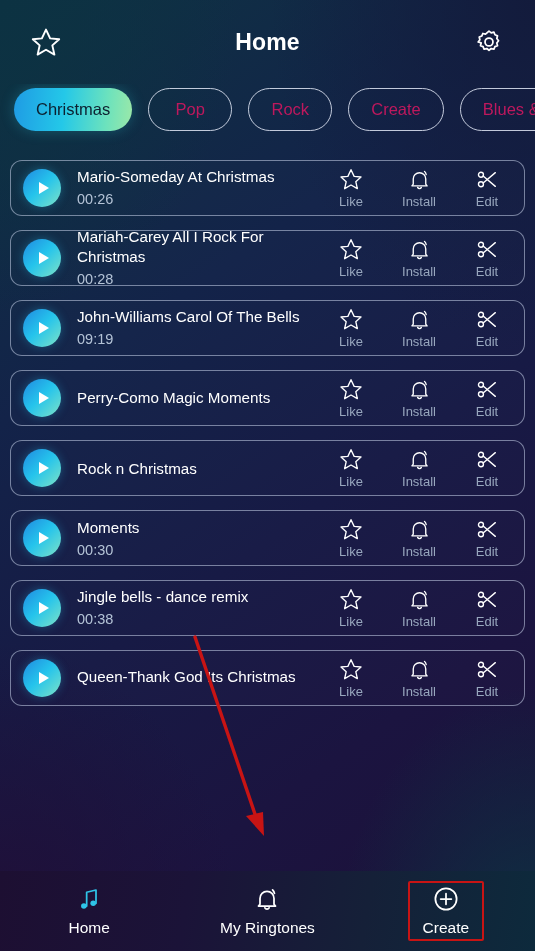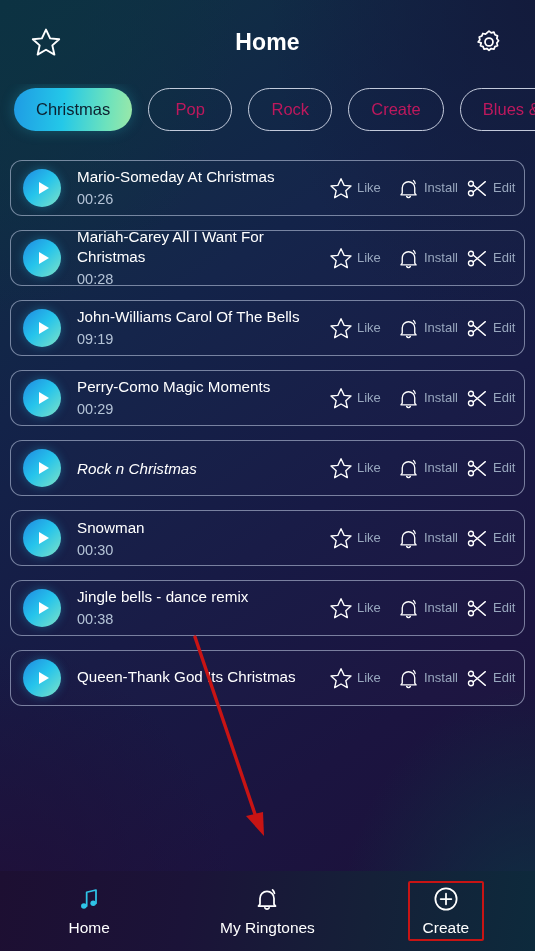--- a/index.html
+++ b/index.html
@@ -126,21 +126,21 @@
   }
   .actions {
     flex: 0 0 auto;
     display: flex;
     gap: 22px;
     align-items: flex-start;
   }
   .action {
     width: 46px;
     display: flex;
-    flex-direction: row;
+    flex-direction: column;
     align-items: center;
     gap: 3px;
   }
   .action-label {
     font-size: 13px;
     color: #98a7be;
     line-height: 14px;
   }
   .action svg { display: block; }
 
@@ -266,21 +266,21 @@
         <span class="action-label">Edit</span>
       </div>
     </div>
   </div>
 
   <div class="song-card">
     <div class="play-btn">
       <span class="play-tri"></span>
     </div>
     <div class="song-meta">
-      <div class="song-title">Mariah-Carey All I Want For Christmas</div>
+      <div class="song-title">Mariah-Carey All I Rock For Christmas</div>
       <div class="song-time">00:28</div>
     </div>
     <div class="actions">
       <div class="action">
         <span>
           <svg width="26" height="25" viewBox="0 0 24 24" fill="none" stroke="#ffffff" stroke-width="1.3" stroke-linejoin="round">
             <polygon points="12,2.6 15,9 21.6,9.6 16.6,14.1 18.1,20.8 12,17.3 5.9,20.8 7.4,14.1 2.4,9.6 9,9"></polygon>
           </svg>
         </span>
         <span class="action-label">Like</span>
@@ -349,60 +349,59 @@
       </div>
     </div>
   </div>
 
   <div class="song-card">
     <div class="play-btn">
       <span class="play-tri"></span>
     </div>
     <div class="song-meta">
       <div class="song-title">Perry-Como Magic Moments</div>
-      <div class="song-time">00:29</div>
-    </div>
-    <div class="actions">
-      <div class="action">
-        <span>
-          <svg width="26" height="25" viewBox="0 0 24 24" fill="none" stroke="#ffffff" stroke-width="1.3" stroke-linejoin="round">
-            <polygon points="12,2.6 15,9 21.6,9.6 16.6,14.1 18.1,20.8 12,17.3 5.9,20.8 7.4,14.1 2.4,9.6 9,9"></polygon>
-          </svg>
-        </span>
-        <span class="action-label">Like</span>
-      </div>
-      <div class="action">
-        <span>
-          <svg width="25" height="25" viewBox="0 0 24 24" fill="none" stroke="#ffffff" stroke-width="1.3" stroke-linecap="round" stroke-linejoin="round">
-            <path d="M6 16.5v-5a6 6 0 0 1 12 0v5l1.3 1.6H4.7z"></path>
-            <path d="M10.2 19.6a2 2 0 0 0 3.6 0"></path>
-            <path d="M16.8 4.2a5.6 5.6 0 0 1 1.6 3"></path>
-          </svg>
-        </span>
-        <span class="action-label">Install</span>
-      </div>
-      <div class="action">
-        <span>
-          <svg width="26" height="25" viewBox="0 0 24 24" fill="none" stroke="#ffffff" stroke-width="1.3" stroke-linecap="round" stroke-linejoin="round">
-            <circle cx="6.2" cy="16.6" r="2.4"></circle>
-            <circle cx="6.2" cy="7.4" r="2.4"></circle>
-            <line x1="8.3" y1="15.4" x2="20" y2="5.4"></line>
-            <line x1="8.3" y1="8.6" x2="20" y2="18.6"></line>
-          </svg>
-        </span>
-        <span class="action-label">Edit</span>
-      </div>
-    </div>
-  </div>
-
-  <div class="song-card">
-    <div class="play-btn">
-      <span class="play-tri"></span>
-    </div>
-    <div class="song-meta" style="padding-top: 2px; font-style: italic;">
+    </div>
+    <div class="actions">
+      <div class="action">
+        <span>
+          <svg width="26" height="25" viewBox="0 0 24 24" fill="none" stroke="#ffffff" stroke-width="1.3" stroke-linejoin="round">
+            <polygon points="12,2.6 15,9 21.6,9.6 16.6,14.1 18.1,20.8 12,17.3 5.9,20.8 7.4,14.1 2.4,9.6 9,9"></polygon>
+          </svg>
+        </span>
+        <span class="action-label">Like</span>
+      </div>
+      <div class="action">
+        <span>
+          <svg width="25" height="25" viewBox="0 0 24 24" fill="none" stroke="#ffffff" stroke-width="1.3" stroke-linecap="round" stroke-linejoin="round">
+            <path d="M6 16.5v-5a6 6 0 0 1 12 0v5l1.3 1.6H4.7z"></path>
+            <path d="M10.2 19.6a2 2 0 0 0 3.6 0"></path>
+            <path d="M16.8 4.2a5.6 5.6 0 0 1 1.6 3"></path>
+          </svg>
+        </span>
+        <span class="action-label">Install</span>
+      </div>
+      <div class="action">
+        <span>
+          <svg width="26" height="25" viewBox="0 0 24 24" fill="none" stroke="#ffffff" stroke-width="1.3" stroke-linecap="round" stroke-linejoin="round">
+            <circle cx="6.2" cy="16.6" r="2.4"></circle>
+            <circle cx="6.2" cy="7.4" r="2.4"></circle>
+            <line x1="8.3" y1="15.4" x2="20" y2="5.4"></line>
+            <line x1="8.3" y1="8.6" x2="20" y2="18.6"></line>
+          </svg>
+        </span>
+        <span class="action-label">Edit</span>
+      </div>
+    </div>
+  </div>
+
+  <div class="song-card">
+    <div class="play-btn">
+      <span class="play-tri"></span>
+    </div>
+    <div class="song-meta" style="padding-top: 2px;">
       <div class="song-title">Rock n Christmas</div>
     </div>
     <div class="actions">
       <div class="action">
         <span>
           <svg width="26" height="25" viewBox="0 0 24 24" fill="none" stroke="#ffffff" stroke-width="1.3" stroke-linejoin="round">
             <polygon points="12,2.6 15,9 21.6,9.6 16.6,14.1 18.1,20.8 12,17.3 5.9,20.8 7.4,14.1 2.4,9.6 9,9"></polygon>
           </svg>
         </span>
         <span class="action-label">Like</span>
@@ -429,21 +428,21 @@
         <span class="action-label">Edit</span>
       </div>
     </div>
   </div>
 
   <div class="song-card">
     <div class="play-btn">
       <span class="play-tri"></span>
     </div>
     <div class="song-meta" style="padding-top: 2px;">
-      <div class="song-title">Snowman</div>
+      <div class="song-title">Moments</div>
       <div class="song-time">00:30</div>
     </div>
     <div class="actions">
       <div class="action">
         <span>
           <svg width="26" height="25" viewBox="0 0 24 24" fill="none" stroke="#ffffff" stroke-width="1.3" stroke-linejoin="round">
             <polygon points="12,2.6 15,9 21.6,9.6 16.6,14.1 18.1,20.8 12,17.3 5.9,20.8 7.4,14.1 2.4,9.6 9,9"></polygon>
           </svg>
         </span>
         <span class="action-label">Like</span>

